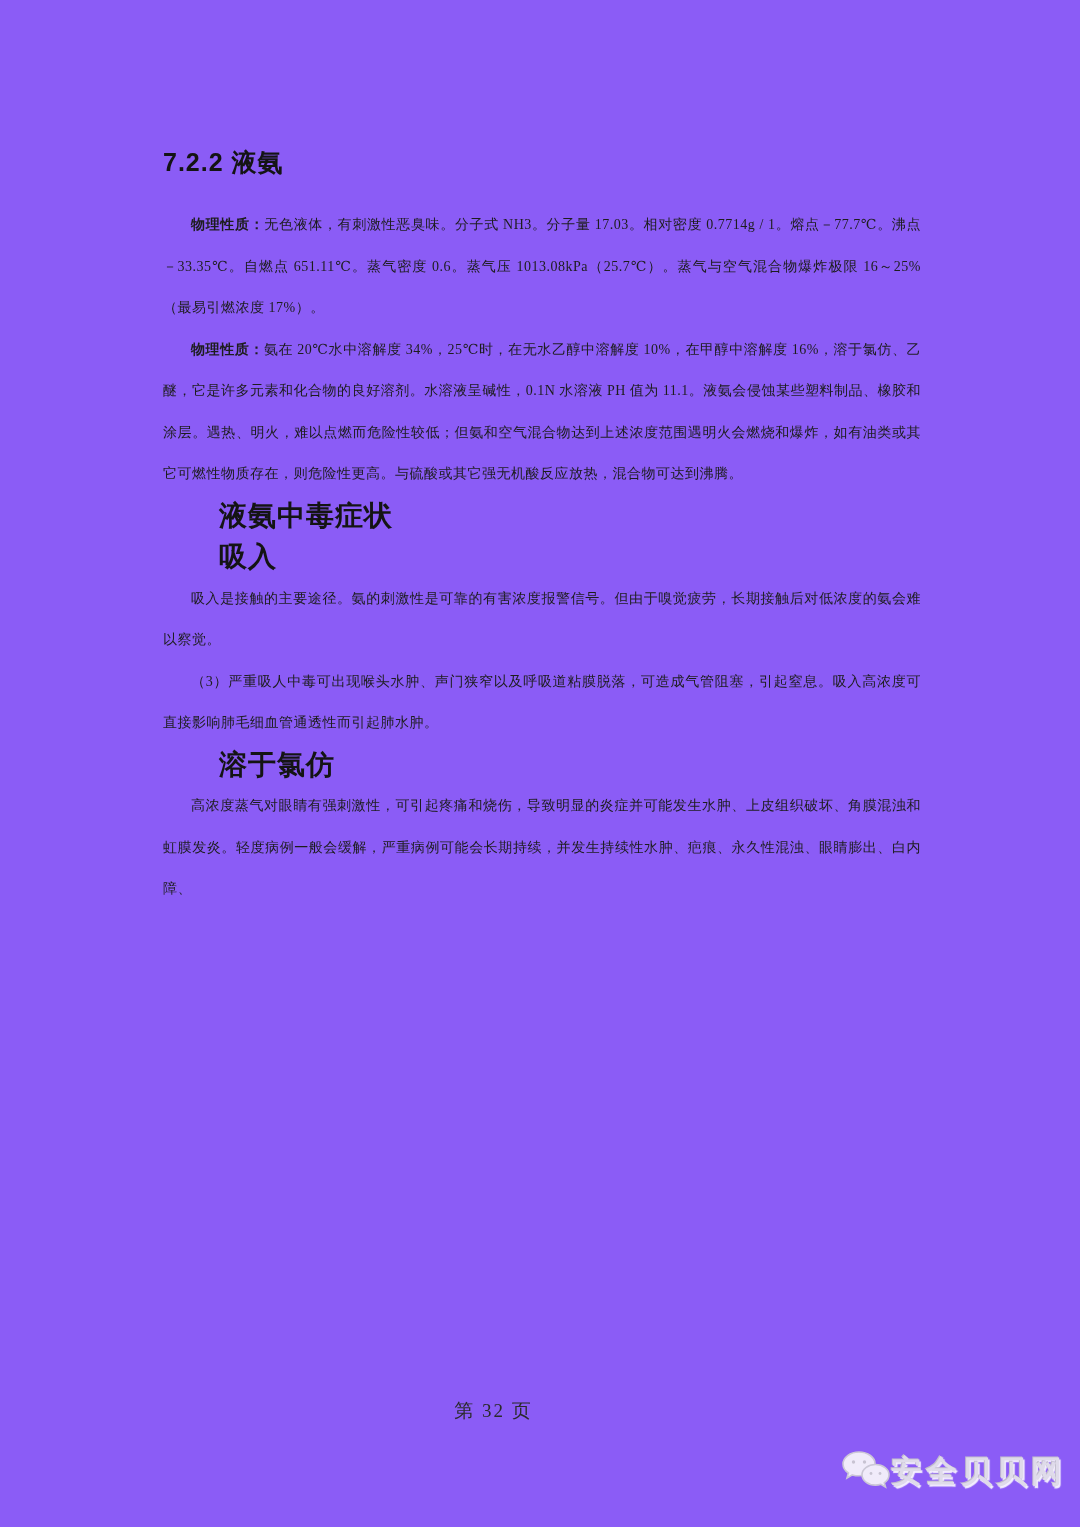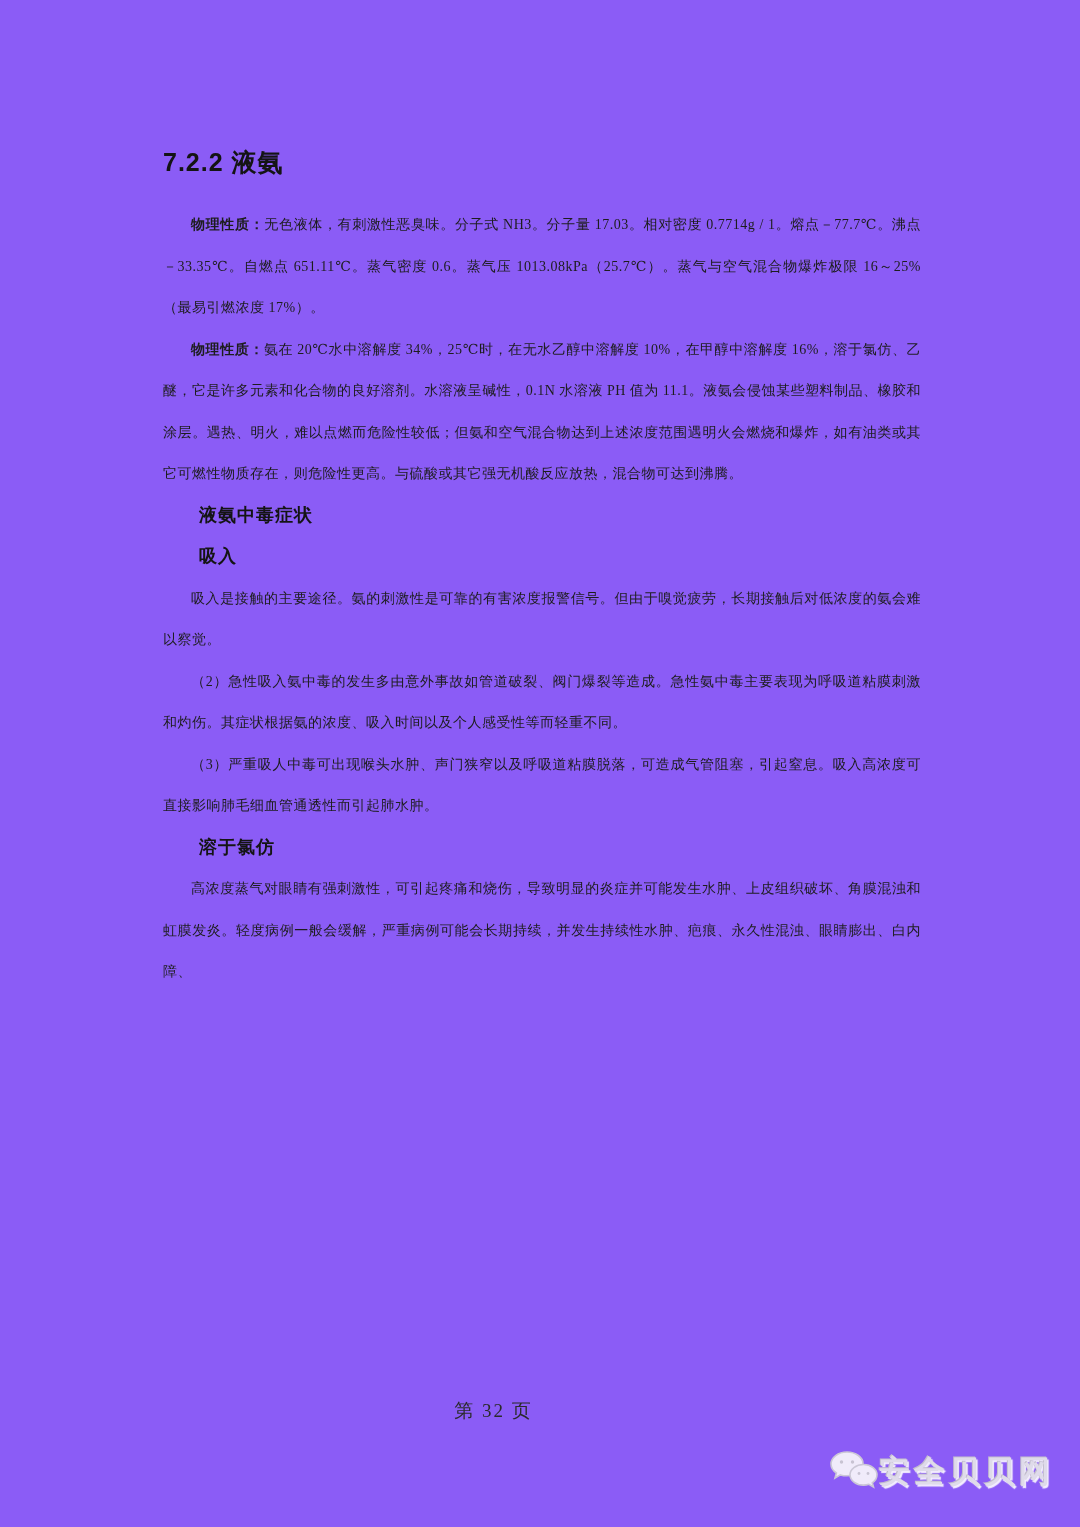--- a/index.html
+++ b/index.html
@@ -37,42 +37,42 @@
     font-size: 14px;
     line-height: 41.5px;
     color: #1d1d1d;
     text-align: justify;
     text-indent: 2em;
     letter-spacing: 0.5px;
   }
   .para b { letter-spacing: 0.5px; }
   .subheading {
     margin: 0;
-    font-size: 18px;
+    font-size: 28px;
     line-height: 41.5px;
     color: #141414;
     font-weight: bold;
     text-indent: 2em;
     letter-spacing: 1px;
   }
   .footer {
     position: absolute;
     top: 1398px;
     left: 0;
     width: 987px;
     text-align: center;
     font-size: 19px;
     line-height: 26px;
     color: #2b2b2b;
     letter-spacing: 2px;
   }
   .watermark {
     position: absolute;
     top: 1450px;
-    right: 26px;
+    right: 14px;
     display: flex;
     align-items: center;
     opacity: 0.9;
     justify-content: flex-end;
   }
   .wm-icon { width: 52px; height: 40px; }
   .wm-text {
     font-family: "Liberation Sans", "DejaVu Sans", sans-serif;
     font-weight: bold;
     font-size: 31px;
@@ -94,21 +94,20 @@
 
     <p class="para"><b>物理性质：</b><span>氨在 20℃水中溶解度 34%，25℃时，在无水乙醇中溶解度 10%，在甲醇中溶解度 16%，溶于氯仿、乙醚，它是许多元素和化合物的良好溶剂。水溶液呈碱性，0.1N 水溶液 PH 值为 11.1。液氨会侵蚀某些塑料制品、橡胶和涂层。遇热、明火，难以点燃而危险性较低；但氨和空气混合物达到上述浓度范围遇明火会燃烧和爆炸，如有油类或其它可燃性物质存在，则危险性更高。与硫酸或其它强无机酸反应放热，混合物可达到沸腾。</span></p>
 
     <p class="subheading">液氨中毒症状</p>
 
     <p class="subheading">吸入</p>
 
     <p class="para">吸入是接触的主要途径。氨的刺激性是可靠的有害浓度报警信号。但由于嗅觉疲劳，长期接触后对低浓度的氨会难以察觉。</p>
 
 
-    <p class="para">（2）急性吸入氨中毒的发生多由意外事故如管道破裂、阀门爆裂等造成。急性氨中毒主要表现为呼吸道粘膜刺激和灼伤。其症状根据氨的浓度、吸入时间以及个人感受性等而轻重不同。</p>
 
     <p class="para">（3）严重吸人中毒可出现喉头水肿、声门狭窄以及呼吸道粘膜脱落，可造成气管阻塞，引起窒息。吸入高浓度可直接影响肺毛细血管通透性而引起肺水肿。</p>
 
     <p class="subheading">溶于氯仿</p>
 
 
 
     <p class="para">高浓度蒸气对眼睛有强刺激性，可引起疼痛和烧伤，导致明显的炎症并可能发生水肿、上皮组织破坏、角膜混浊和虹膜发炎。轻度病例一般会缓解，严重病例可能会长期持续，并发生持续性水肿、疤痕、永久性混浊、眼睛膨出、白内障、</p>
 
   </div>

